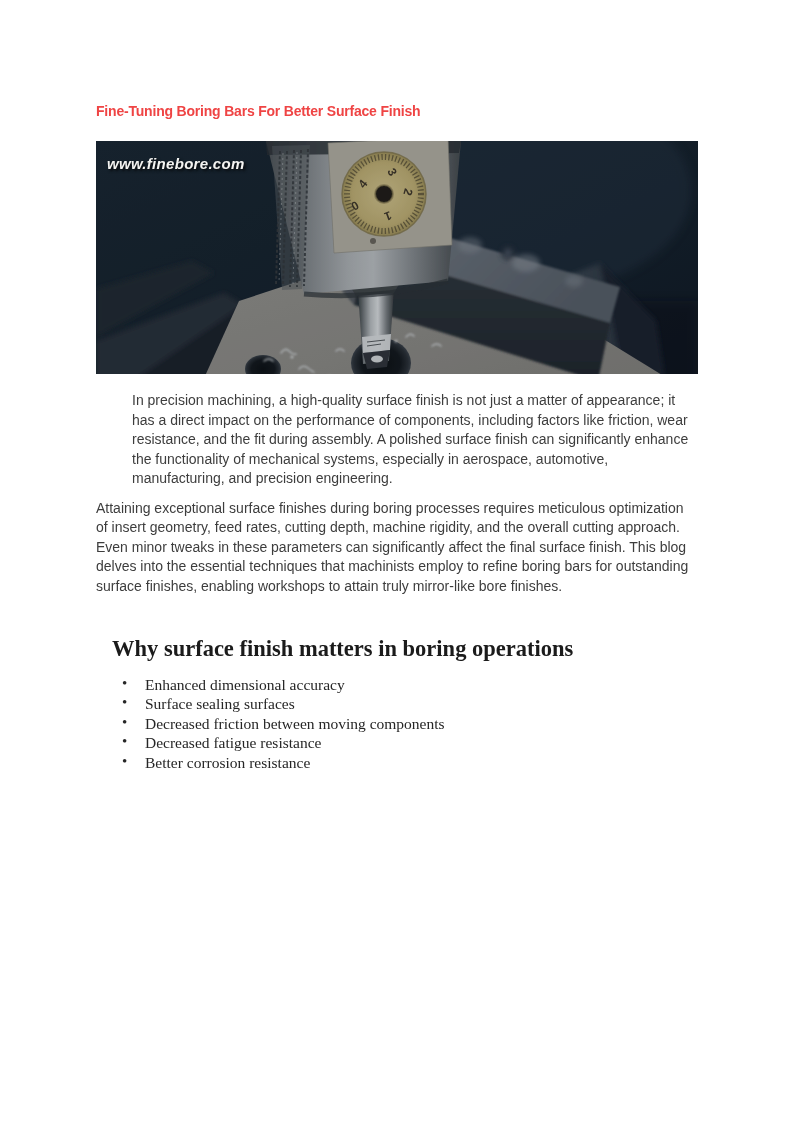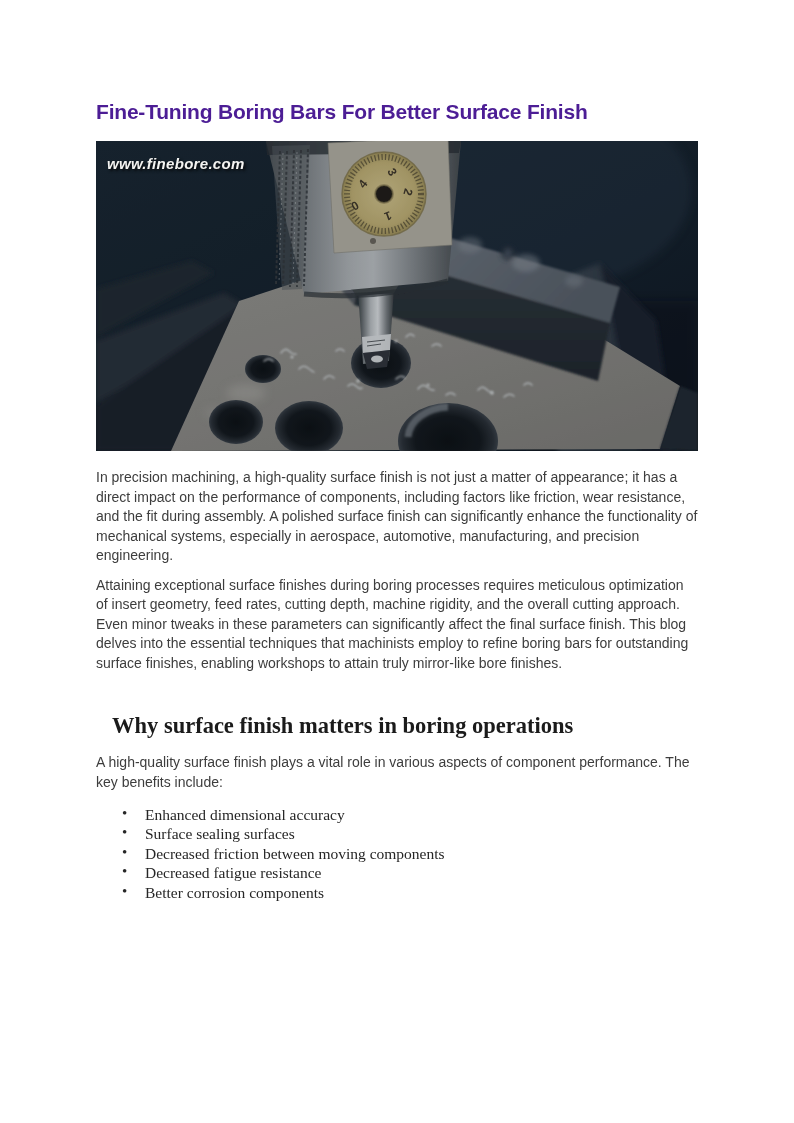--- a/index.html
+++ b/index.html
@@ -8,48 +8,48 @@
     width:794px; height:1123px;
     margin:0 auto;
     background:#ffffff;
     box-sizing:border-box;
     padding:98px 96px 0 96px;
     font-family:"Liberation Sans", sans-serif;
     overflow:hidden;
   }
   h1.doc-title {
     margin:0;
-    font-size:21px;
+    font-size:14px;
     line-height:27px;
     font-weight:700;
-    color:#4c1d95;
+    color:#ef4444;
     letter-spacing:-0.2px;
   }
   figure.hero {
     position:relative;
     margin:16px 12px 0 0;
-    width:602px; height:310px;
+    width:602px; height:233px;
     overflow:hidden;
     background:#16222e;
   }
   figure.hero svg { display:block; }
   .watermark {
     position:absolute; left:11px; top:14px;
     color:#f4f4f2;
     font-size:15px; font-weight:700; font-style:italic;
     letter-spacing:0.3px;
     text-shadow:1px 1px 0 #10151a, 2px 2px 3px rgba(0,0,0,0.75);
   }
   p.body {
     margin:10px 0 0 0;
     font-size:14px;
     line-height:19.5px;
     color:#3d3d3d;
   }
-  p.first { margin-top:17px; }
+  p.first { margin-top:17px;margin-left:36px; }
   h2.section-heading {
     margin:40px 0 0 16px;
     font-family:"Liberation Serif", serif;
     font-size:22.5px;
     line-height:26px;
     font-weight:700;
     color:#1b1b1b;
   }
   p.lead { margin-top:14px; }
   ul.benefits {
@@ -260,39 +260,38 @@
       <rect width="602" height="310" fill="#0a121c" opacity="0.22"></rect>
     </svg>
     <div class="watermark">www.finebore.com</div>
   </figure>
 
   <p class="body first">In precision machining, a high-quality surface finish is not just a matter of appearance; it has a direct impact on the performance of components, including factors like friction, wear resistance, and the fit during assembly. A polished surface finish can significantly enhance the functionality of mechanical systems, especially in aerospace, automotive, manufacturing, and precision engineering.</p>
   <p class="body">Attaining exceptional surface finishes during boring processes requires meticulous optimization of insert geometry, feed rates, cutting depth, machine rigidity, and the overall cutting approach. Even minor tweaks in these parameters can significantly affect the final surface finish. This blog delves into the essential techniques that machinists employ to refine boring bars for outstanding surface finishes, enabling workshops to attain truly mirror-like bore finishes.</p>
 
   <h2 class="section-heading">Why surface finish matters in boring operations</h2>
 
-  <p class="body lead">A high-quality surface finish plays a vital role in various aspects of component performance. The key benefits include:</p>
 
   <ul class="benefits">
     <li>
       <span class="bullet-glyph">•</span>
       <span>Enhanced dimensional accuracy</span>
     </li>
     <li>
       <span class="bullet-glyph">•</span>
       <span>Surface sealing surfaces</span>
     </li>
     <li>
       <span class="bullet-glyph">•</span>
       <span>Decreased friction between moving components</span>
     </li>
     <li>
       <span class="bullet-glyph">•</span>
       <span>Decreased fatigue resistance</span>
     </li>
     <li>
       <span class="bullet-glyph">•</span>
-      <span>Better corrosion components</span>
+      <span>Better corrosion resistance</span>
     </li>
   </ul>
 
 
 </div>
 
 </body></html>

